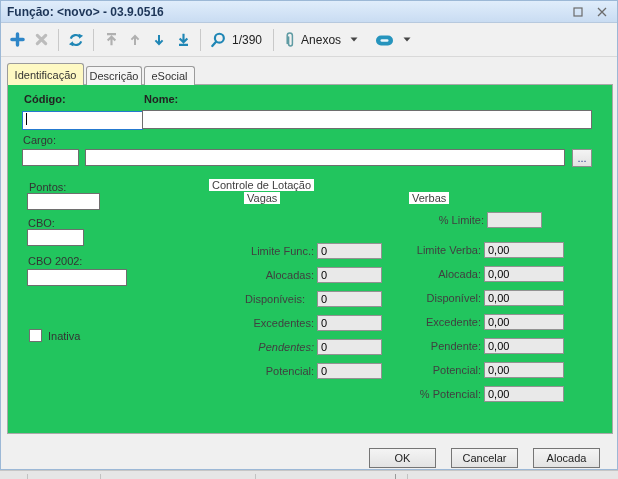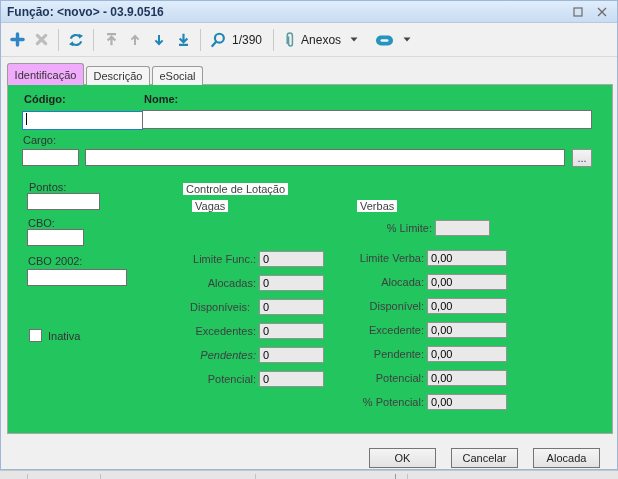--- a/index.html
+++ b/index.html
@@ -27,23 +27,23 @@
   .tool-sep { width:1px; height:22px; background:#c9c9c9; margin:0 5px; }
   .rec-counter { font-size:12px; color:#222; margin:0 6px 0 2px; }
   .tool-group { display:flex; align-items:center; height:26px; padding:0 5px; border-radius:3px; }
   .tool-label { font-size:12px; color:#222; margin:0 6px 0 5px; }
   .caret { margin:0 3px; display:flex; align-items:center; }
 
   
   .tabstrip { position:absolute; left:6px; top:62px; height:22px; display:flex; align-items:flex-end; z-index:3; }
   .tab { font-size:11px; color:#333; display:flex; align-items:center; justify-content:center;
          border:1px solid #9b9b9b; border-bottom:none; border-radius:3px 3px 0 0; cursor:default; }
-  .tab.active { height:22px; background:#f0abfc; width:77px; z-index:4; }
+  .tab.active { height:22px; background:#fef9c3; width:77px; z-index:4; }
   .tab.inactive { height:19px; background:#f5f5f5; margin-left:2px; }
-  .tab.w-desc { width:64px; } .tab.w-esoc { width:51px; }
+  .tab.w-desc { width:56px; } .tab.w-esoc { width:51px; }
 
   
   .panel { position:absolute; left:6px; top:83px; width:606px; height:350px;
            background:#22c55e; border:1px solid #a9a9a9; z-index:1; }
 
   .lbl  { position:absolute; font-size:11px; color:#333; white-space:nowrap; }
   .lbl.b { font-weight:bold; color:#222; }
   .tbox { position:absolute; border:1px solid #6e6e6e; background:#fff;
           font-family:"Liberation Sans",sans-serif; font-size:11px; padding:1px 3px; outline:none; }
   .tbox:disabled, .tbox.gray { background:#e9e9e9; border-color:#929292; color:#000; }
@@ -51,21 +51,21 @@
   .caret-bar { position:absolute; left:4px; top:3px; width:1px; height:12px; background:#000; }
 
   .browse-btn { position:absolute; font-size:11px; color:#2a3f8f;
                 background:linear-gradient(#f4f4f4,#e2e2e2); border:1px solid #8e8e8e;
                 display:flex; align-items:center; justify-content:center; line-height:8px; }
 
   .chk-row { position:absolute; display:flex; align-items:center; gap:6px; }
   .chk { width:13px; height:13px; border:1px solid #707070; background:#fff; appearance:none; margin:0; }
 
   
-  .group { position:absolute; border:5px solid #22c55e; border-radius:2px; }
+  .group { position:absolute; border:1px solid #22c55e; border-radius:2px;margin-left:30px; }
   .group-title { position:absolute; top:-7px; left:8px; background:#fff; padding:0 3px;
                  font-size:11px; color:#404040; white-space:nowrap; }
   .frow { display:flex; align-items:center; height:16px; margin-bottom:8px; }
   .flabel { font-size:11px; color:#404040; text-align:right; margin-right:3px; white-space:nowrap; }
   .fval { height:16px; font-size:11px; }
 
   .rows-abs { position:absolute; left:0; right:0; }
 
   
   .btn { position:absolute; width:67px; height:20px; font-size:11px; color:#222;

